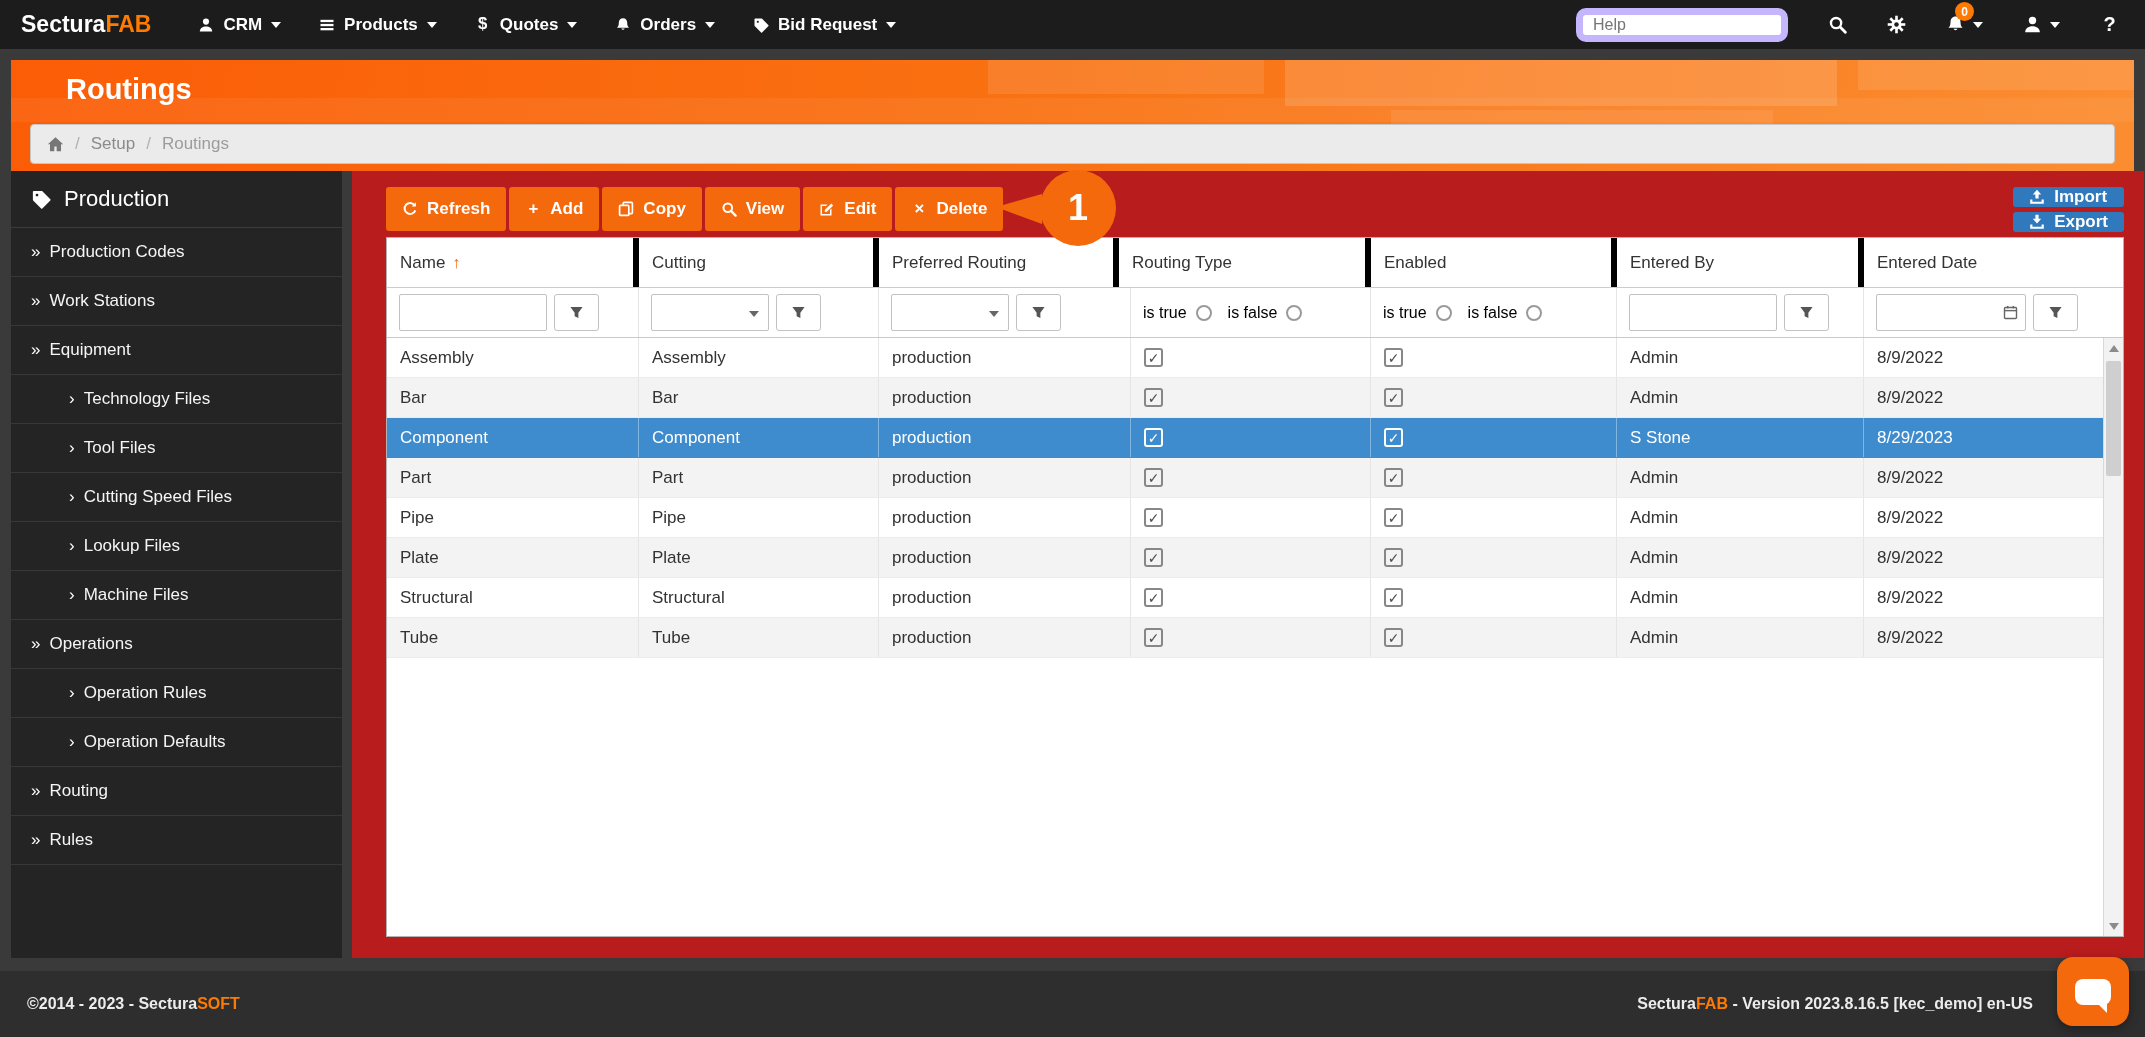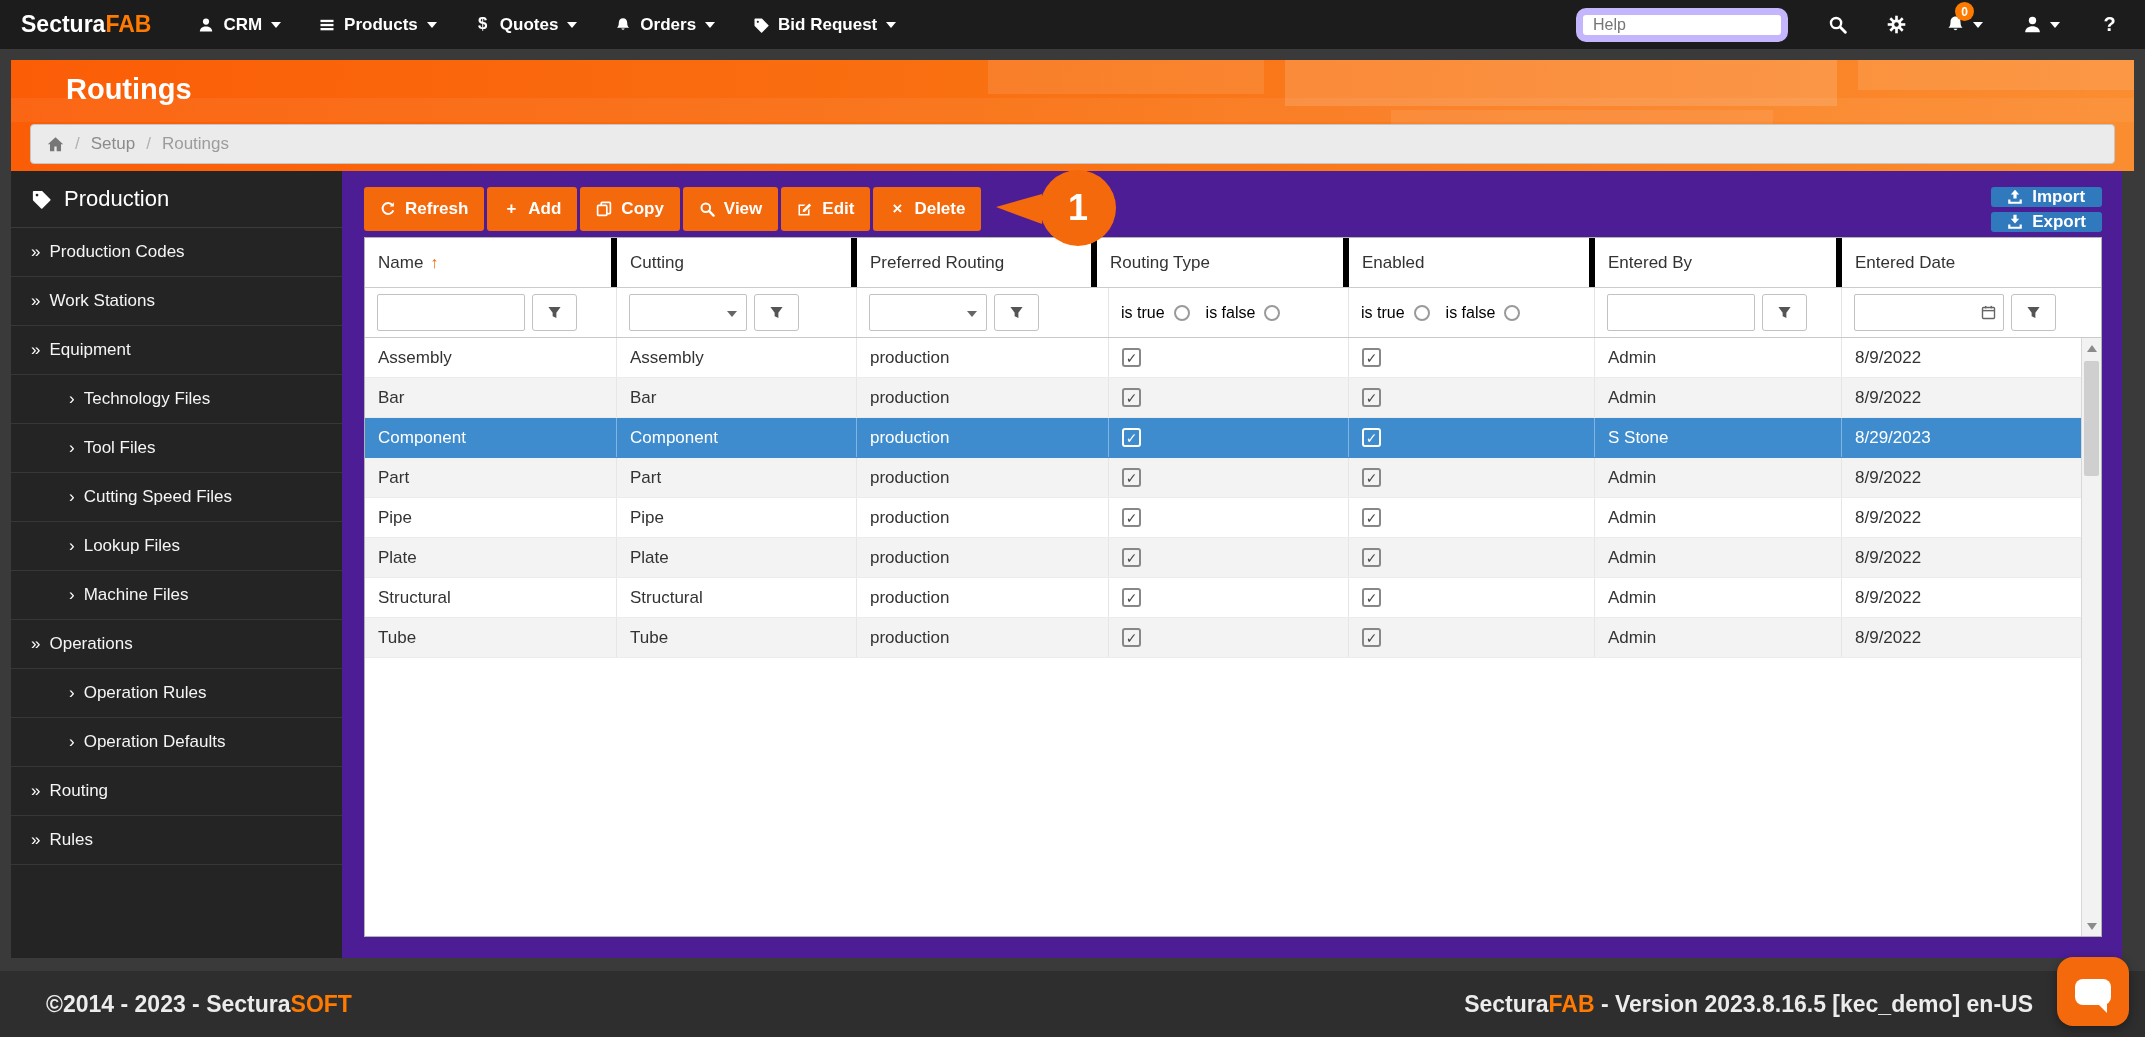--- a/index.html
+++ b/index.html
@@ -51,21 +51,21 @@
   .sidebar{position:absolute;left:11px;top:171px;width:331px;height:787px;background:var(--sidebar-bg,#242424);z-index:5;}
   .sidebar-header{height:57px;display:flex;align-items:center;gap:13px;padding:0 20px;color:#fff;font-size:22px;
                   border-bottom:1px solid #3b3b3b;}
   .sidebar-header .icon{font-size:20px;}
   .side-item{height:49px;display:flex;align-items:center;gap:9px;padding:0 20px;color:#f5f5f5;font-size:17px;
              border-bottom:1px solid #373737;cursor:pointer;}
   .side-item.level2{padding-left:58px;}
   .side-prefix{color:#fff;}
 
   
-  .main{position:absolute;left:330px;top:171px;width:1792px;height:787px;background:#4c1d95;}
+  .main{position:absolute;left:352px;top:171px;width:1792px;height:787px;background:#b91c1c;}
   .toolbar{position:absolute;left:34px;top:16px;width:1738px;height:44px;display:flex;justify-content:space-between;align-items:center;}
   .btn-group{display:flex;gap:3px;height:44px;}
   .btn-group.right{gap:5px;flex-direction:column;}
   .btn{display:inline-flex;align-items:center;gap:9px;height:44px;padding:0 16px;border:none;border-radius:3px;
        color:#fff;font-size:17px;font-weight:bold;cursor:pointer;}
   .btn .icon{font-size:16px;}
   .btn-orange{background:var(--accent,#f4690b);}
   .btn-blue{background:var(--button-blue,#3079bd);}
   .grid-btn{padding:0 12px;}
   .split-divider{width:1px;height:28px;background:rgba(255,255,255,.4);margin:0 10px;}
@@ -112,22 +112,22 @@
 
   
   .callout{position:absolute;left:1040px;top:170px;width:76px;height:76px;border-radius:50%;background:var(--accent,#f4690b);
            display:flex;align-items:center;justify-content:center;z-index:40;}
   .callout-tri{position:absolute;left:-44px;top:24px;width:0;height:0;border-top:13px solid transparent;
                border-bottom:17px solid transparent;border-right:46px solid var(--accent,#f4690b);}
   .callout-num{color:#fff;font-size:36px;font-weight:bold;}
 
   
   .footer{position:absolute;left:0;top:971px;width:2145px;height:66px;background:var(--footer-bg,#2e2e2e);
-          display:flex;align-items:center;justify-content:space-between;padding:0 112px 0 46px;color:#ececec;
-          font-size:23px;font-weight:bold;z-index:8;}
+          display:flex;align-items:center;justify-content:space-between;padding:0 112px 0 27px;color:#ececec;
+          font-size:16px;font-weight:bold;z-index:8;}
   .footer .accent{color:var(--accent-bright,#ff7a00);}
   .chat-btn{position:absolute;right:16px;top:957px;width:72px;height:69px;background:var(--accent,#f4690b);border-radius:16px;
             display:flex;align-items:center;justify-content:center;z-index:50;box-shadow:0 3px 10px rgba(0,0,0,.35);cursor:pointer;}
   .chat-icon{position:relative;width:36px;height:26px;background:#fff;border-radius:8px;}
   .chat-tail{position:absolute;right:4px;bottom:-8px;width:0;height:0;border-left:11px solid transparent;border-top:11px solid #fff;}
 </style>
 </head>
 <body>
 
 <div class="navbar">

